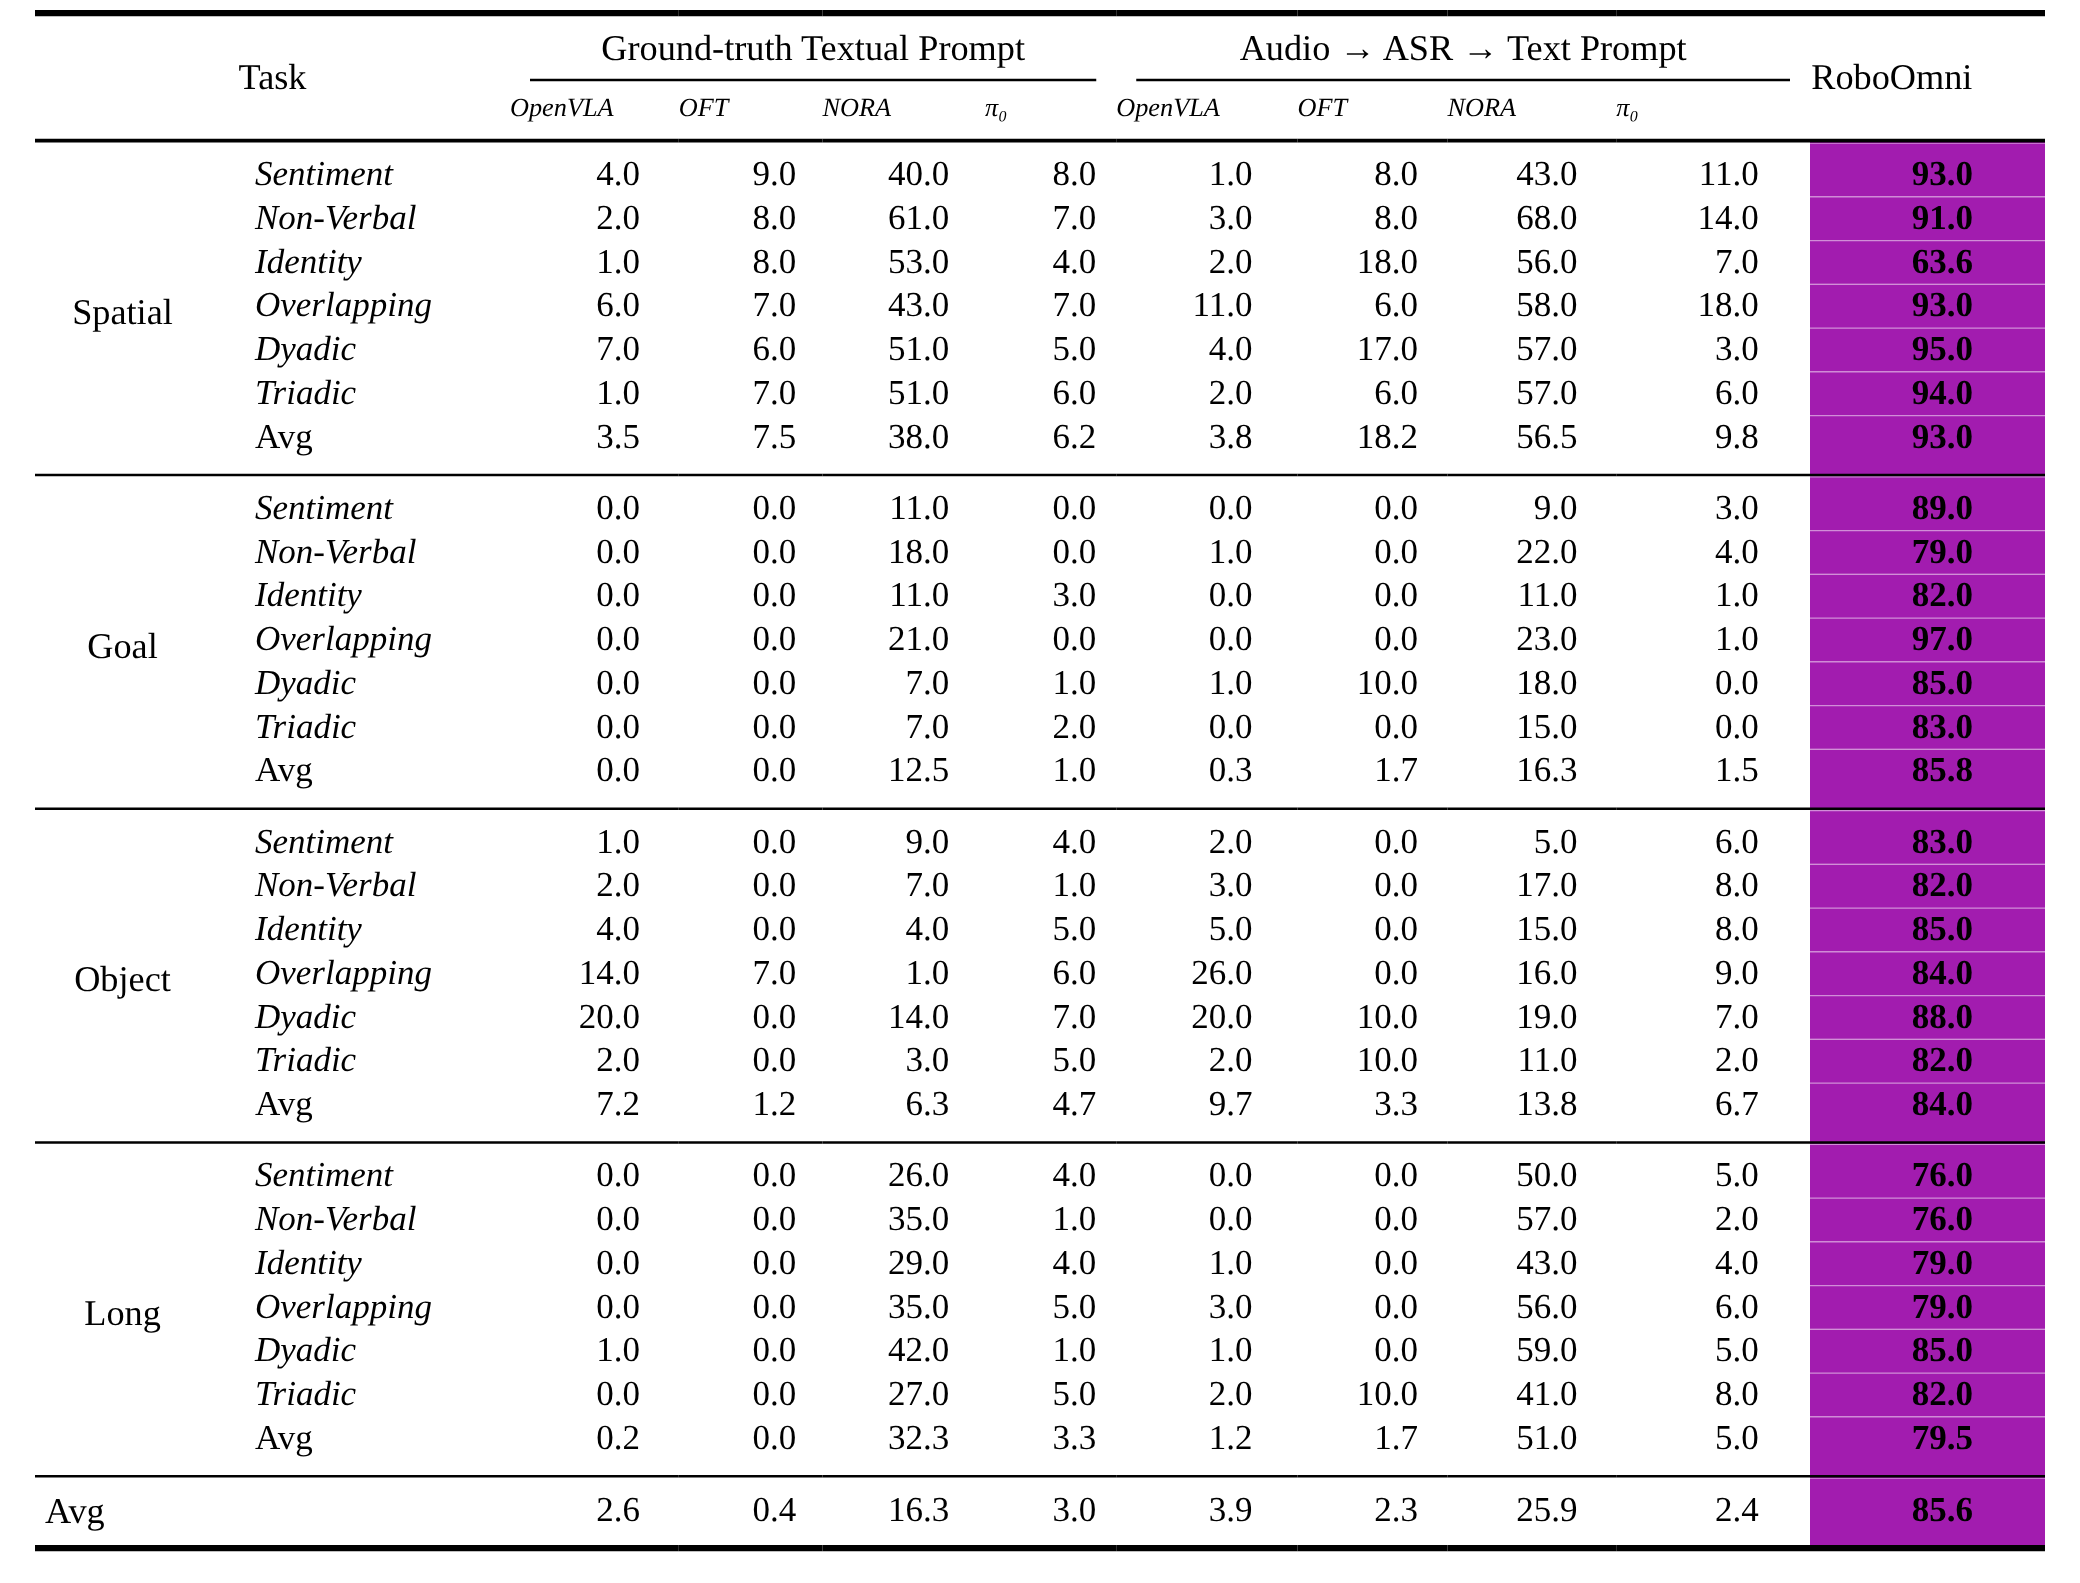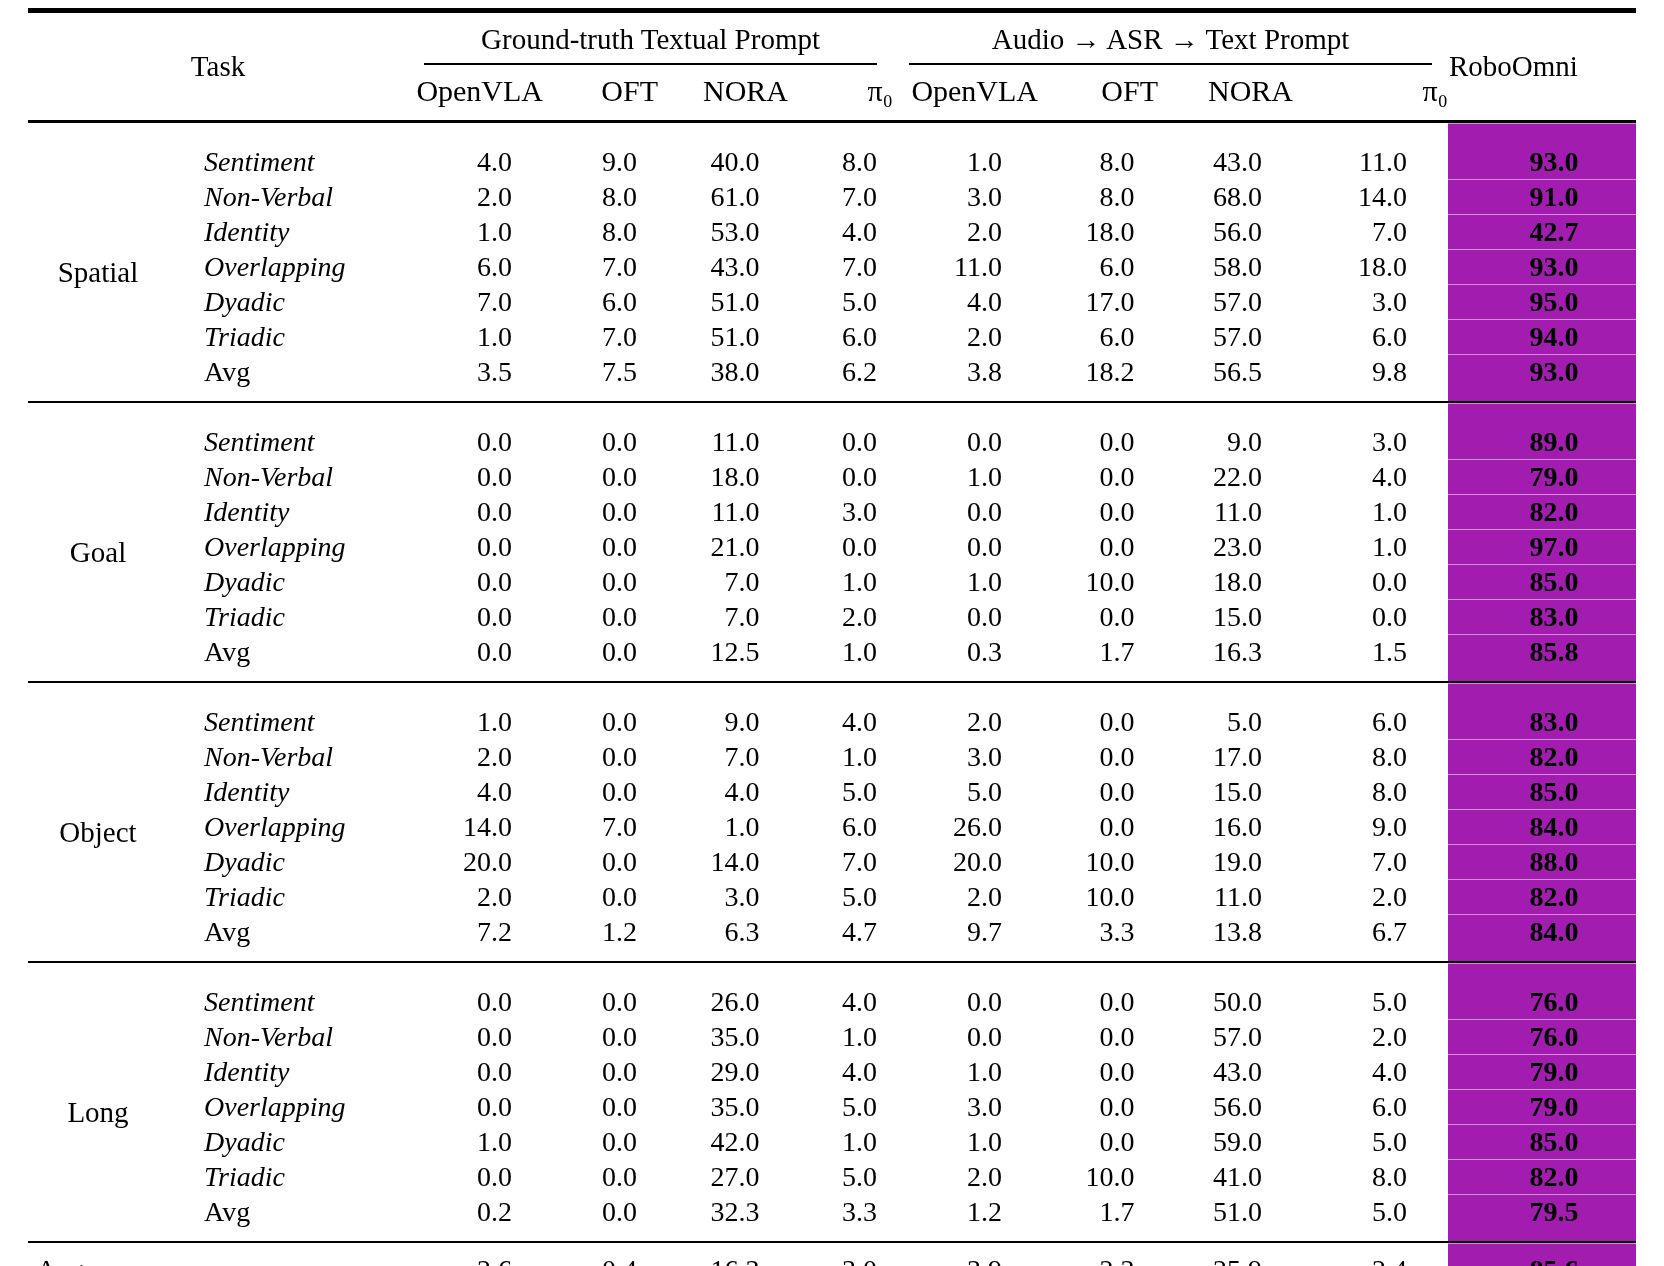--- a/index.html
+++ b/index.html
@@ -39,33 +39,34 @@
   .group-head .rule-span {
     display: block;
     margin: 0 16px;
     padding: 10px 0 7px 0;
     border-bottom: 2px solid #000;
     text-align: center;
     font-size: 29px;
     white-space: nowrap;
   }
   .model-head {
-    font-size: 30px;
-    text-align: right;
+    font-size: 21px;
+    text-align: left;
     padding: 9px 0 12px 0;
     white-space: nowrap;
+    font-style: italic;
   }
   .robo-head {
     font-size: 29px;
     text-align: left;
     vertical-align: middle;
   }
 
   td { height: 35px; padding: 0; vertical-align: middle; }
-  tr.block-first td { padding-top: 21px; }
+  tr.block-first td { padding-top: 8px; }
   tr.block-last td  { padding-bottom: 12px; }
   tr.block-sep { border-top: 2px solid #000; }
 
   .group-cell {
     text-align: center;
     font-size: 29px;
     vertical-align: middle;
   }
   .task-cell {
     font-style: italic;
@@ -162,21 +163,21 @@
         <tr>
           <td class="task-cell">Identity</td>
           <td class="num-cell"><span class="num">1.0</span></td>
           <td class="num-cell"><span class="num">8.0</span></td>
           <td class="num-cell"><span class="num">53.0</span></td>
           <td class="num-cell"><span class="num">4.0</span></td>
           <td class="num-cell"><span class="num">2.0</span></td>
           <td class="num-cell"><span class="num">18.0</span></td>
           <td class="num-cell"><span class="num">56.0</span></td>
           <td class="num-cell"><span class="num">7.0</span></td>
-          <td class="num-cell robo-cell"><span class="num">42.7</span></td>
+          <td class="num-cell robo-cell"><span class="num">63.6</span></td>
         </tr>
         <tr>
           <td class="task-cell">Overlapping</td>
           <td class="num-cell"><span class="num">6.0</span></td>
           <td class="num-cell"><span class="num">7.0</span></td>
           <td class="num-cell"><span class="num">43.0</span></td>
           <td class="num-cell"><span class="num">7.0</span></td>
           <td class="num-cell"><span class="num">11.0</span></td>
           <td class="num-cell"><span class="num">6.0</span></td>
           <td class="num-cell"><span class="num">58.0</span></td>

